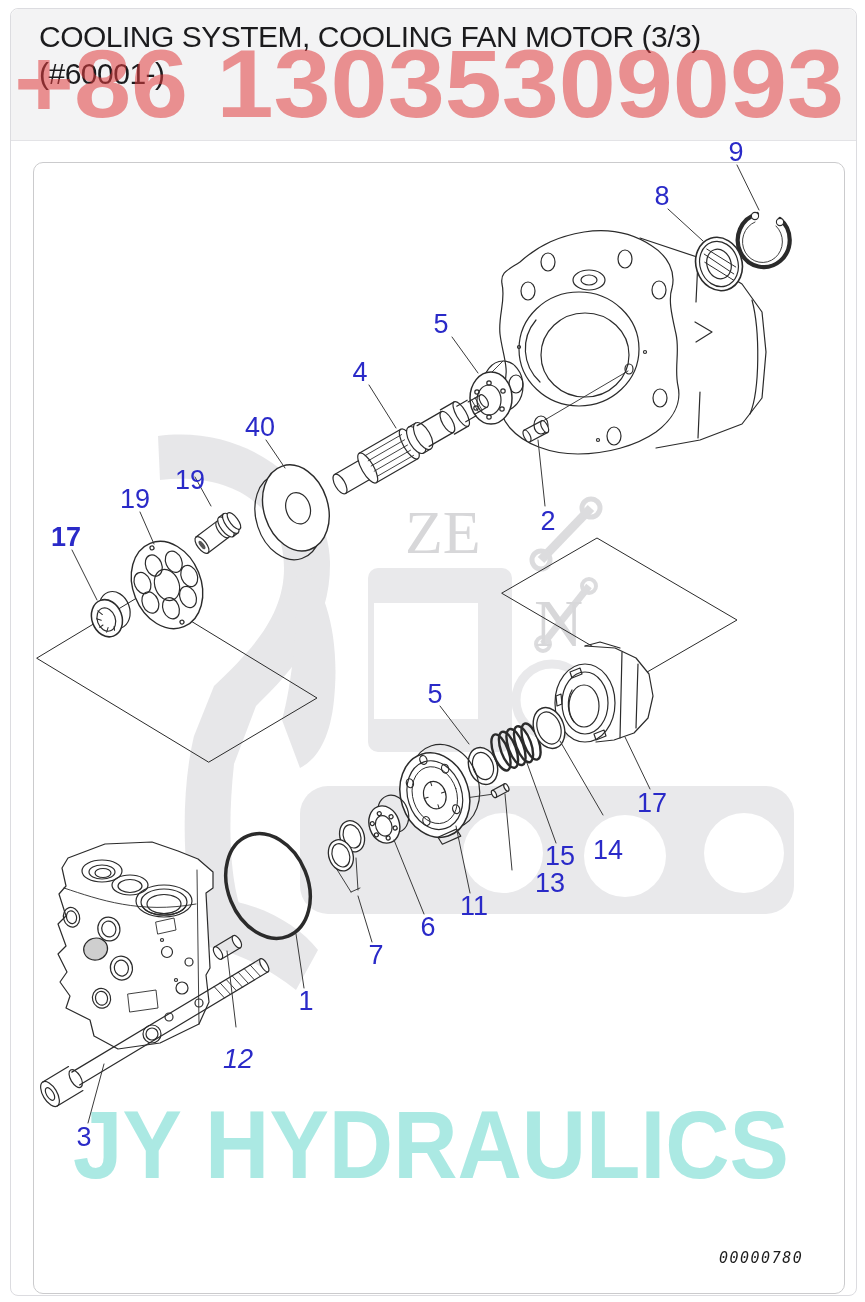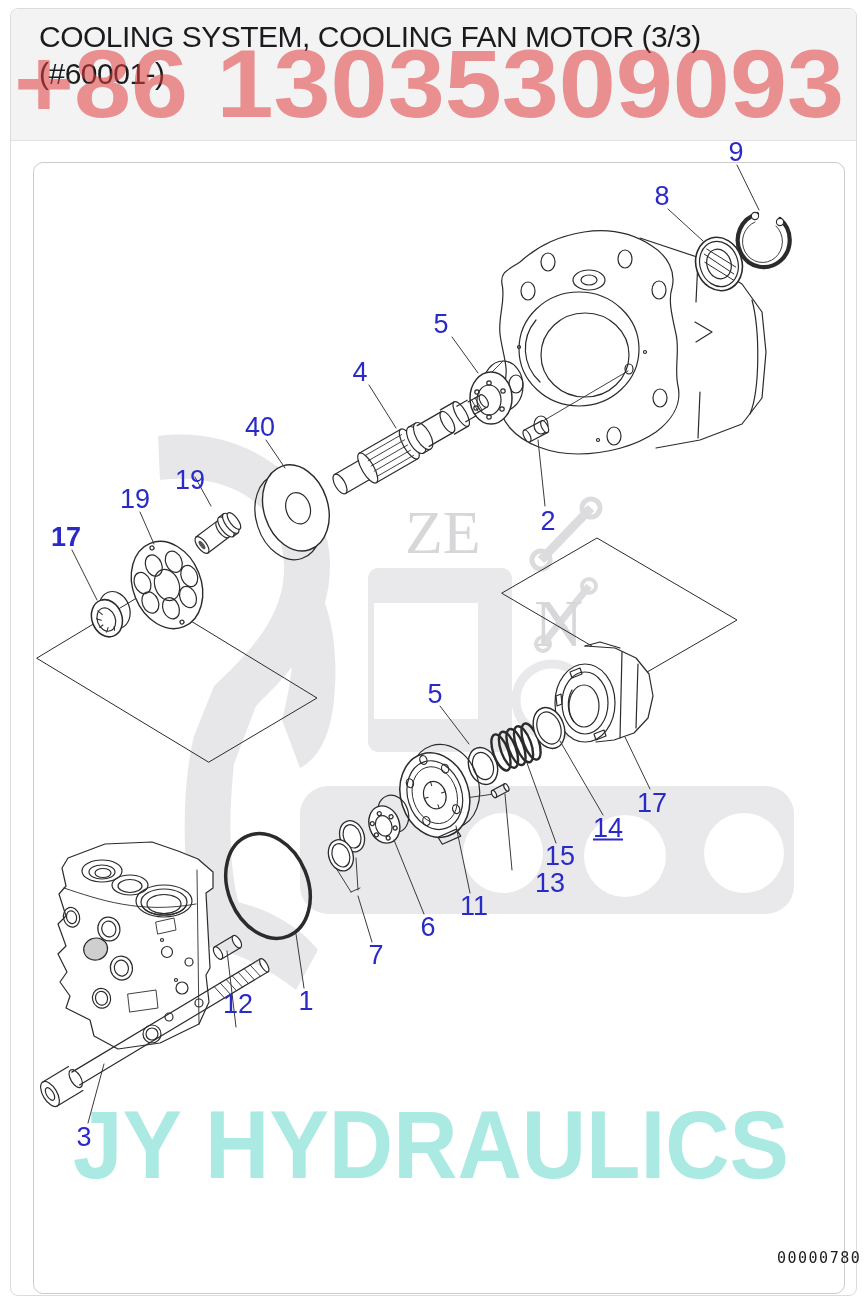--- a/index.html
+++ b/index.html
@@ -9,22 +9,22 @@
   .card-header{position:absolute;left:0;top:0;width:100%;height:131px;background:#f3f3f4;
     border-bottom:1px solid #e3e3e6;border-radius:8px 8px 0 0;}
   .page-title{position:absolute;left:28px;top:10px;width:742px;font-size:30px;line-height:1.22;
     color:#1b1b1d;font-weight:400;letter-spacing:-0.5px;}
   .inner-frame{position:absolute;left:33px;top:162px;width:810px;height:1130px;
     border:1px solid #cbcbcd;border-radius:10px;z-index:2;}
   .art{position:absolute;left:0;top:0;width:865px;height:1302px;z-index:5;pointer-events:none;}
   .callout-layer{position:absolute;left:0;top:0;width:865px;height:1302px;z-index:6;pointer-events:none;}
   .callout{position:absolute;transform:translate(-50%,-50%);color:#2a2ac8;font-size:27px;
     font-weight:400;font-family:"Liberation Sans",sans-serif;}
-  .doc-number{position:absolute;left:777px;top:1249px;font-family:"DejaVu Sans Mono",monospace;
-    font-size:15px;letter-spacing:1.5px;color:#1c1c1c;z-index:6;}
+  .doc-number{position:absolute;left:719px;top:1249px;font-family:"DejaVu Sans Mono",monospace;
+    font-size:15px;letter-spacing:1.5px;color:#1c1c1c;z-index:6;font-style:italic;}
 </style>
 </head>
 <body>
 
 <div class="card">
   <div class="card-header">
     <div class="page-title">COOLING SYSTEM, COOLING FAN MOTOR (3/3) (#60001-)</div>
   </div>
 </div>
 
@@ -345,23 +345,23 @@
     <div class="callout" style="left: 548px; top: 521px;">2</div>
     <div class="callout" style="left: 84px; top: 1137px;">3</div>
     <div class="callout" style="left: 360px; top: 372px;">4</div>
     <div class="callout" style="left: 441px; top: 324px;">5</div>
     <div class="callout" style="left: 428px; top: 927px;">6</div>
     <div class="callout" style="left: 376px; top: 955px;">7</div>
     <div class="callout" style="left: 662px; top: 196px;">8</div>
     <div class="callout" style="left: 736px; top: 152px;">9</div>
     <div class="callout" style="left: 652px; top: 803px;">17</div>
     <div class="callout" style="left: 474px; top: 906px; text-align: right;">11</div>
-    <div class="callout" style="left: 238px; top: 1004px;">12</div>
+    <div class="callout" style="left: 238px; top: 1059px; font-style: italic;">12</div>
     <div class="callout" style="left: 514px; top: 883px; margin-left: 36px;">13</div>
-    <div class="callout" style="left: 608px; top: 828px; text-decoration: underline;">14</div>
+    <div class="callout" style="left: 608px; top: 850px;">14</div>
     <div class="callout" style="left: 560px; top: 856px;">15</div>
     <div class="callout" style="left: 435px; top: 694px;">5</div>
     <div class="callout" style="left: 66px; top: 537px; font-weight: bold;">17</div>
     <div class="callout" style="left: 135px; top: 499px;">19</div>
     <div class="callout" style="left: 190px; top: 480px;">19</div>
     <div class="callout" style="left: 260px; top: 427px;">40</div>
   </div>
 
 <div class="doc-number">00000780</div>
 

